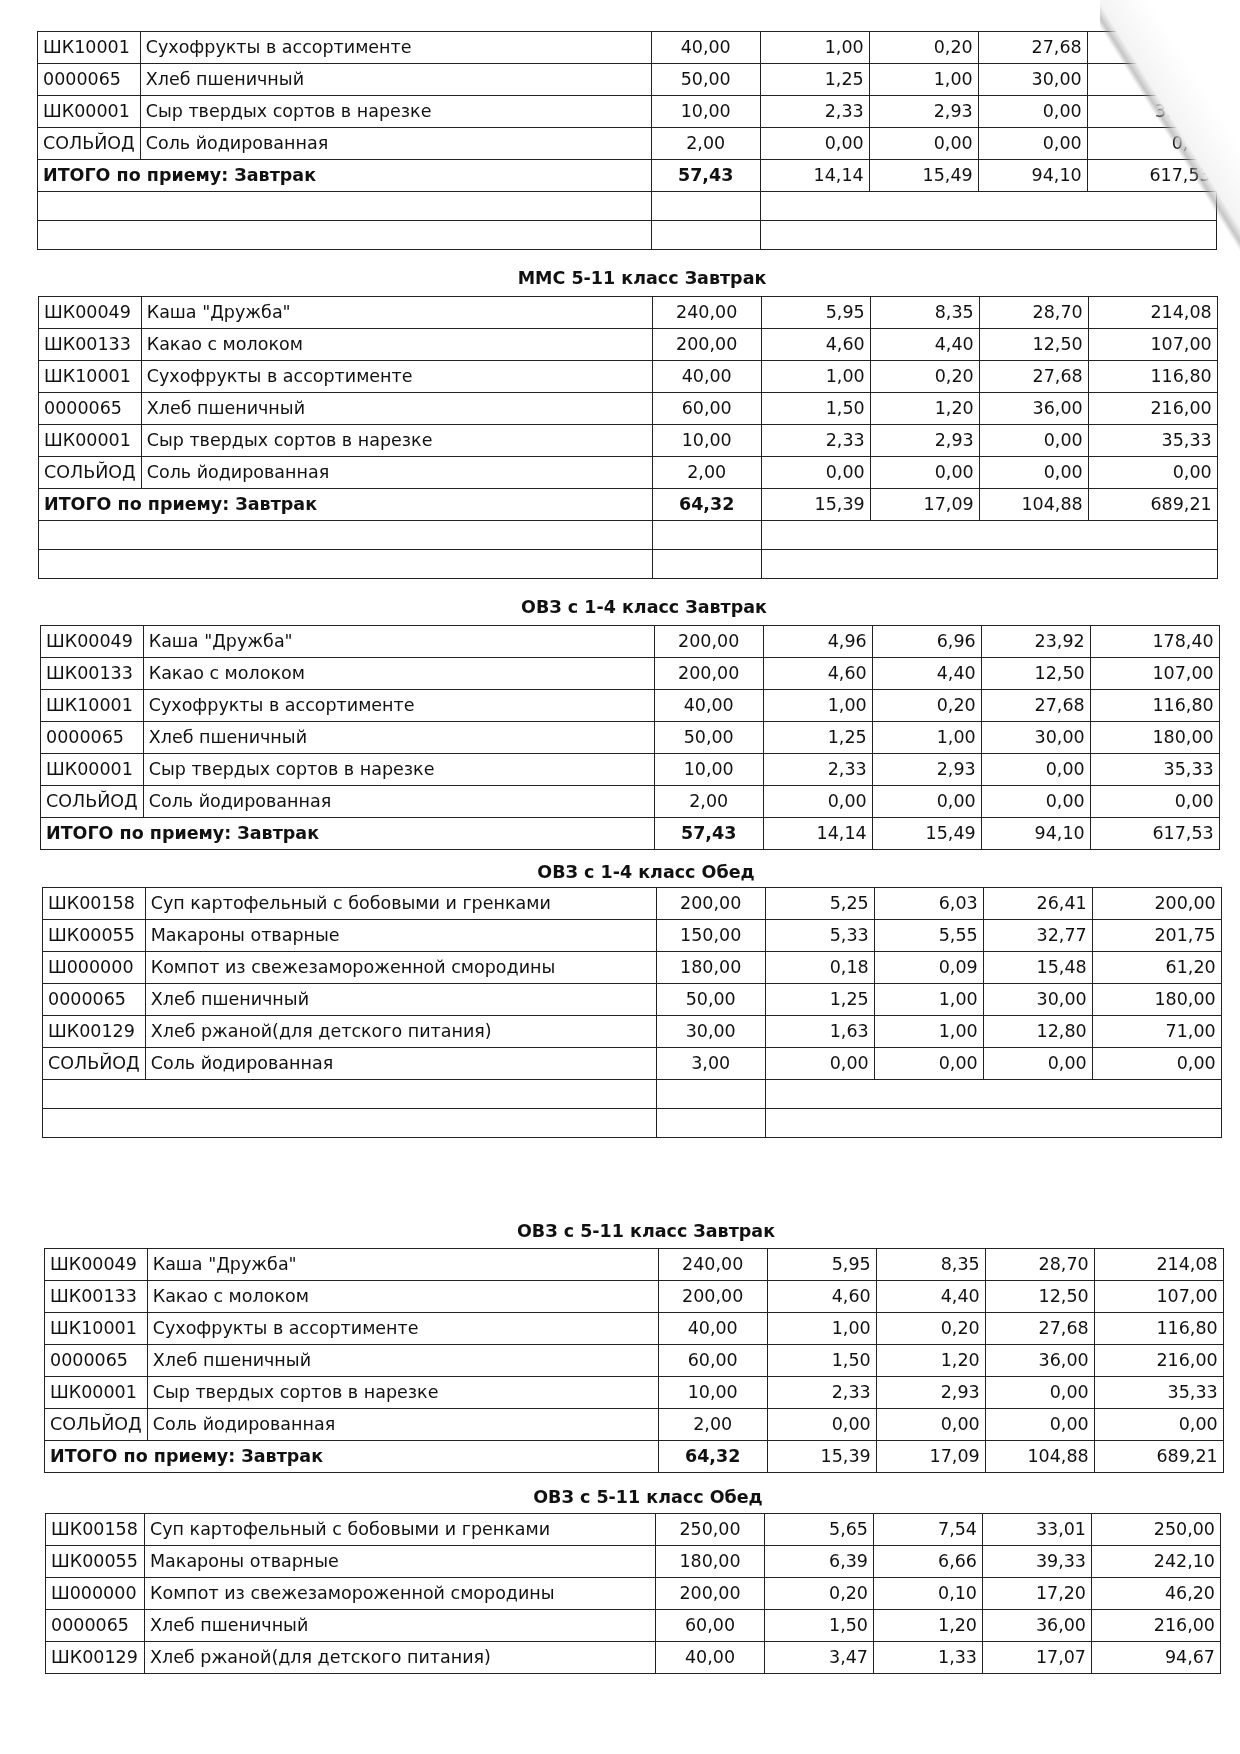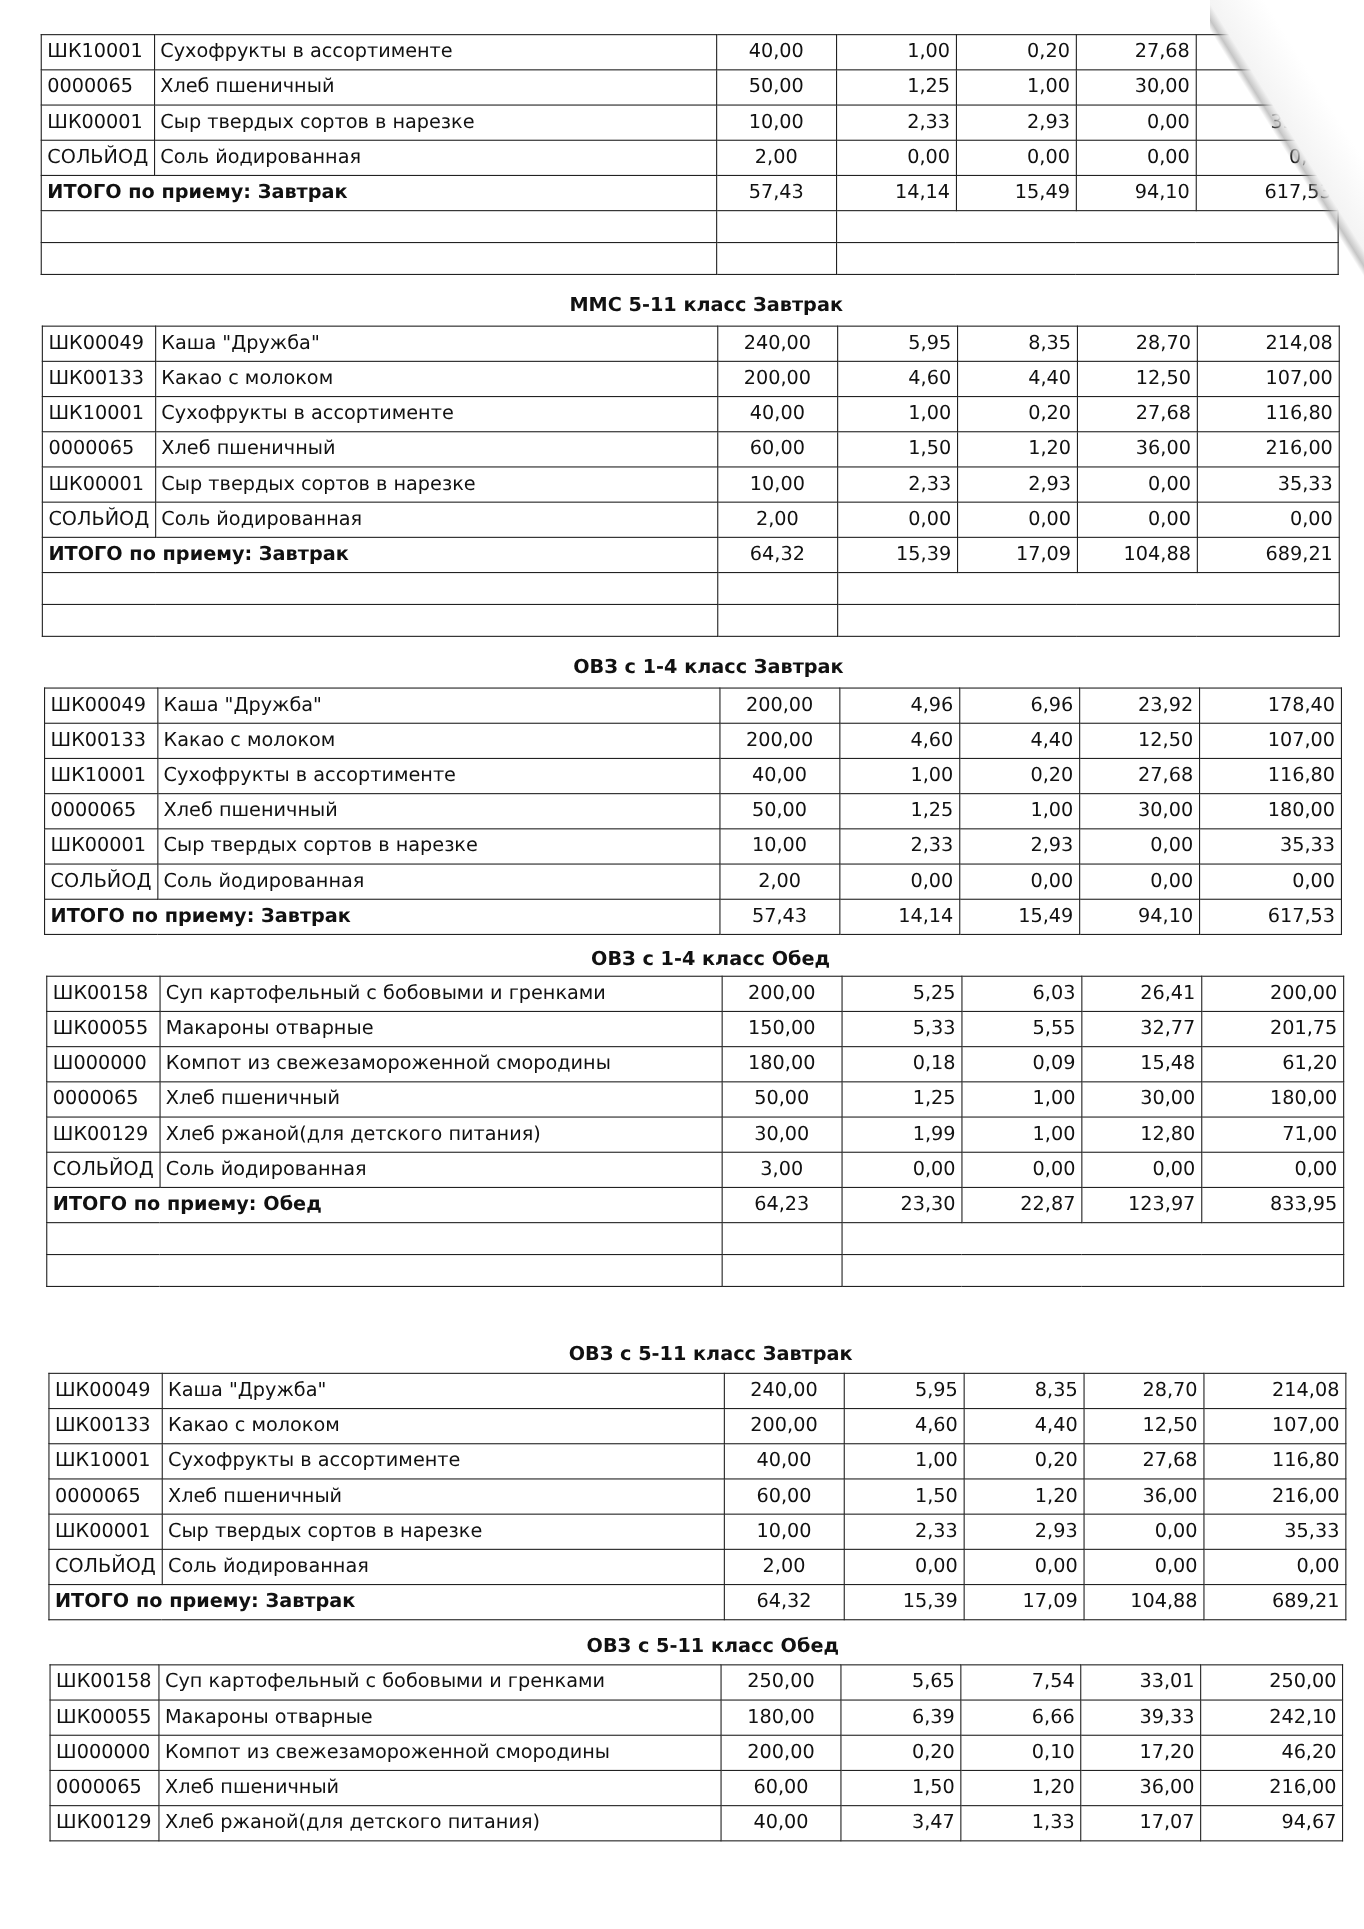--- a/index.html
+++ b/index.html
@@ -21,21 +21,21 @@
     border: 1.5px solid #222; height: 31px; padding: 0 5px; white-space: nowrap; overflow: hidden;
     vertical-align: middle;
   }
   td.code { width: 88px; padding-left: 3px; padding-right: 2px; }
   td.name { width: 500px; }
   td.weight { width: 98px; text-align: center; }
   td.num { width: 98px; text-align: right; }
   td.num5 { width: 118px; text-align: right; }
   tr.total td { font-weight: normal; }
   tr.total td.total-label { font-weight: bold; }
-  tr.total td.weight { font-weight: normal; }
+  tr.total td.weight { font-weight: bold; }
   tr.blank td { height: 28px; }
   .section-title {
     position: absolute; width: 1240px; left: 0; text-align: center;
     font-weight: bold; font-size: 17.5px;
   }
 </style>
 </head>
 <body>
 
 <div class="page">
@@ -281,41 +281,33 @@
           <td class="weight">50,00</td>
           <td class="num">1,25</td>
           <td class="num">1,00</td>
           <td class="num">30,00</td>
           <td class="num5">180,00</td>
         </tr>
         <tr>
           <td class="code">ШК00129</td>
           <td class="name">Хлеб ржаной(для детского питания)</td>
           <td class="weight">30,00</td>
-          <td class="num">1,99</td>
+          <td class="num">1,63</td>
           <td class="num">1,00</td>
           <td class="num">12,80</td>
           <td class="num5">71,00</td>
         </tr>
         <tr>
           <td class="code">СОЛЬЙОД</td>
           <td class="name">Соль йодированная</td>
           <td class="weight">3,00</td>
           <td class="num">0,00</td>
           <td class="num">0,00</td>
           <td class="num">0,00</td>
           <td class="num5">0,00</td>
-        </tr>
-        <tr class="total">
-          <td colspan="2" class="total-label">ИТОГО по приему: Обед</td>
-          <td class="weight">64,23</td>
-          <td class="num">23,30</td>
-          <td class="num">22,87</td>
-          <td class="num">123,97</td>
-          <td class="num5">833,95</td>
         </tr>
         <tr class="blank">
           <td colspan="2"></td>
           <td class="weight"></td>
           <td colspan="4"></td>
         </tr>
         <tr class="blank">
           <td colspan="2"></td>
           <td class="weight"></td>
           <td colspan="4"></td>

